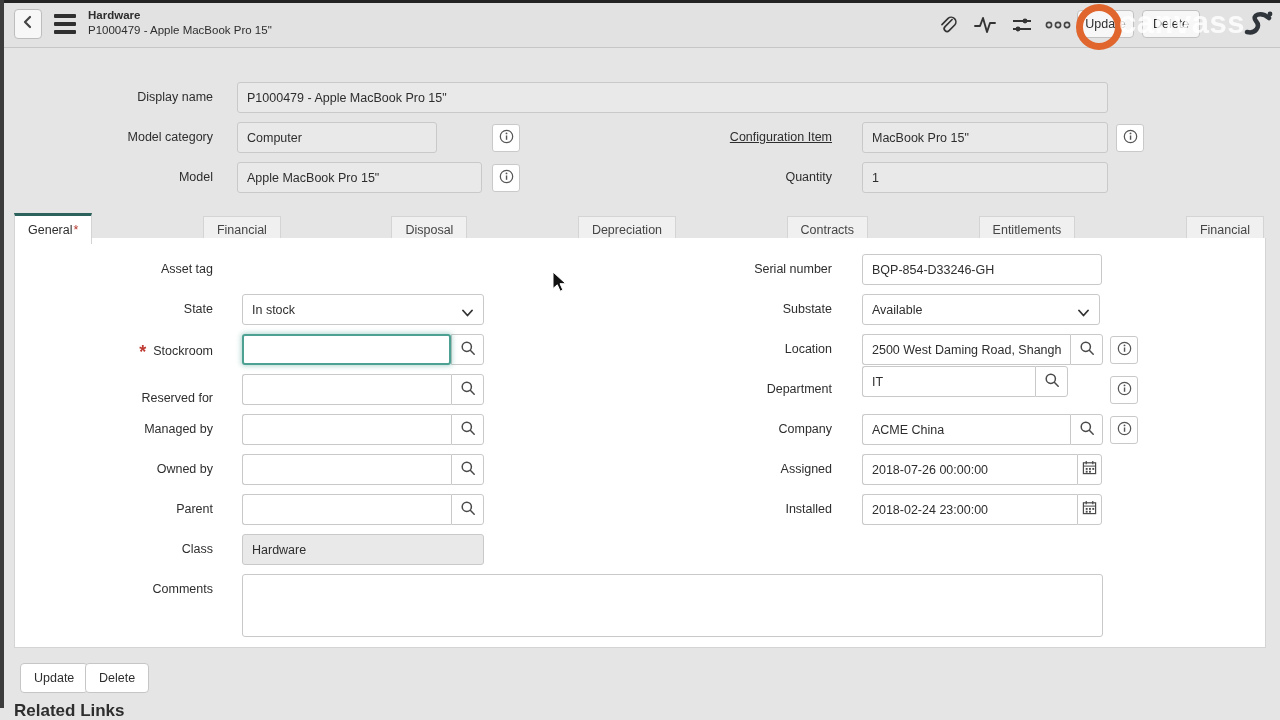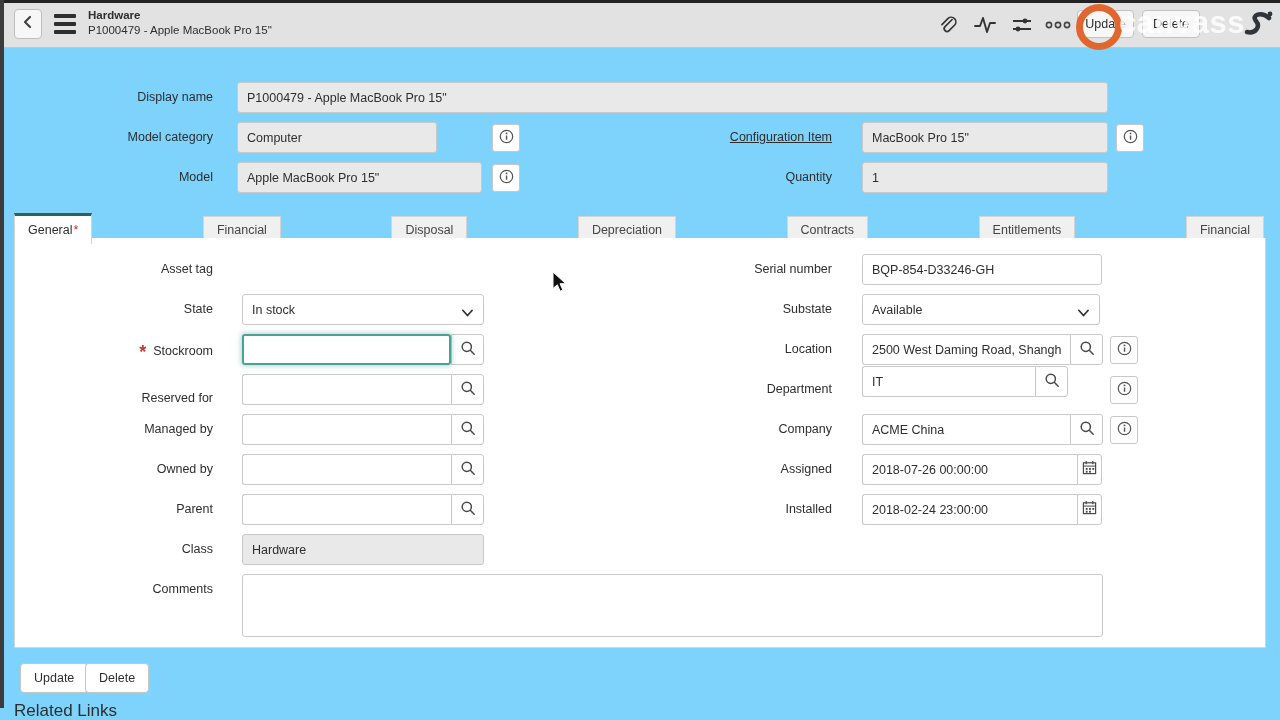--- a/index.html
+++ b/index.html
@@ -1,18 +1,18 @@
 <!DOCTYPE html>
 <html><head>
 <meta charset="utf-8">
 <style>
   * { margin:0; padding:0; box-sizing:border-box; }
   html,body { width:1280px; height:720px; overflow:hidden; }
   body { font-family:"Liberation Sans", sans-serif; background:#fff; color:#2e2e2e; }
-  .screen { position:relative; width:1280px; height:720px; background:#7dd3fc; }
+  .screen { position:relative; width:1280px; height:720px; background:#e5e5e5; }
 
   
   .edge-top  { position:absolute; left:0; top:0; width:1280px; height:3px; background:#232323; z-index:20; }
   .edge-left { position:absolute; left:0; top:0; width:4px; height:708px; background:#3c3c3c; z-index:20; }
 
   
   .hdr { position:absolute; left:0; top:0; width:1280px; height:48px; background:#e2e2e2; border-bottom:1px solid #c6c6c6; }
   .back-btn { position:absolute; left:14px; top:9px; width:28px; height:30px; background:#f7f7f7; border:1px solid #bdbdbd; border-radius:4px; display:flex; align-items:center; justify-content:center; cursor:pointer; }
   .burger { position:absolute; left:54px; top:14px; width:22px; height:20px; display:flex; flex-direction:column; justify-content:space-between; cursor:pointer; }
   .burger i { display:block; height:4px; background:#2e2e2e; border-radius:1px; }
@@ -45,21 +45,21 @@
 
   
   .tabs { position:absolute; left:14px; top:213px; width:1252px; height:31px; border-bottom:1px solid #d4d4d4; display:flex; align-items:flex-end;justify-content:space-between; }
   .tab { border:1px solid #d4d4d4; border-bottom:none; background:#f0f0f0; height:27px; padding:0 13px; margin-right:2px; font-size:12.5px; color:#454545; display:flex; align-items:center; cursor:pointer; position:relative; }
   .tab.active { background:#fff; border-top:3px solid #2b635c; height:31px; margin-bottom:-1px; color:#2e2e2e; z-index:2; }
   .tab .tmark { color:#b5352c; margin-left:1px; }
   .panel { position:absolute; left:14px; top:238px; width:1252px; height:410px; border:1px solid #d4d4d4; border-top:none; background:#fff; }
 
   
   .fbtn { position:absolute; top:663px; height:30px; padding:0 13px; background:#fff; border:1px solid #c6c6c6; border-radius:4px; font-size:12.5px; color:#2e2e2e; display:flex; align-items:center; cursor:pointer; }
-  .related { position:absolute; left:14px; top:701px; font-size:17px; font-weight:normal; color:#2e2e2e; }
+  .related { position:absolute; left:14px; top:701px; font-size:17px; font-weight:bold; color:#2e2e2e; }
 
   .cursor { position:absolute; left:552px; top:271px; z-index:30; pointer-events:none; }
 </style>
 </head>
 <body>
 
 <div class="screen">
 
   <div class="hdr">
     <div class="back-btn">

